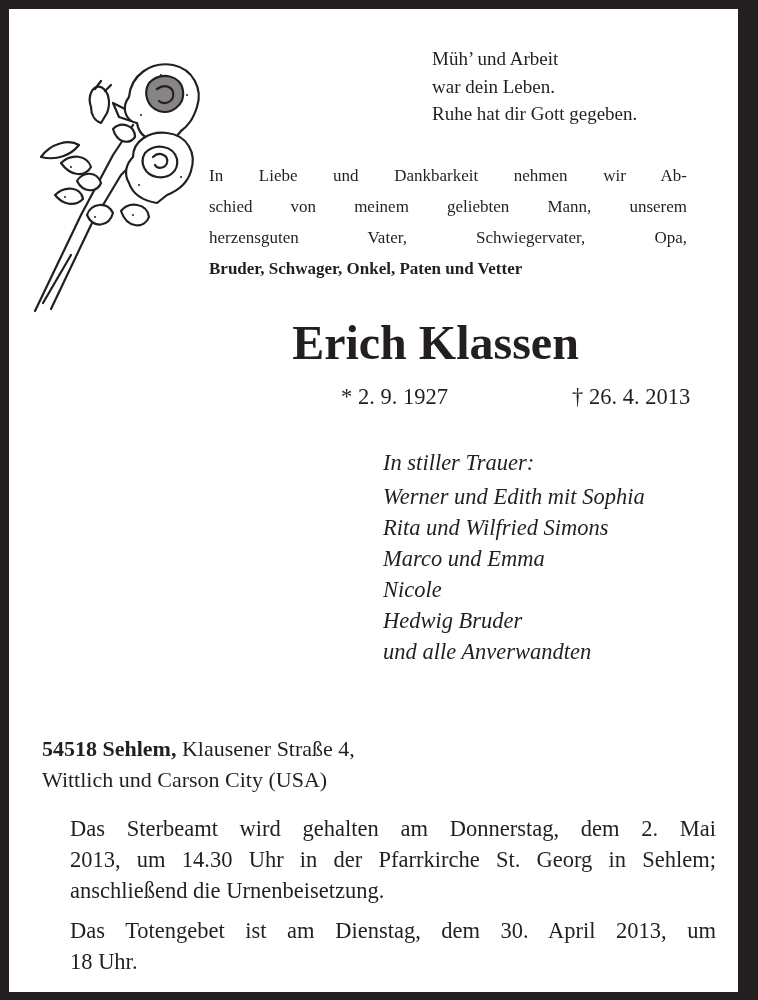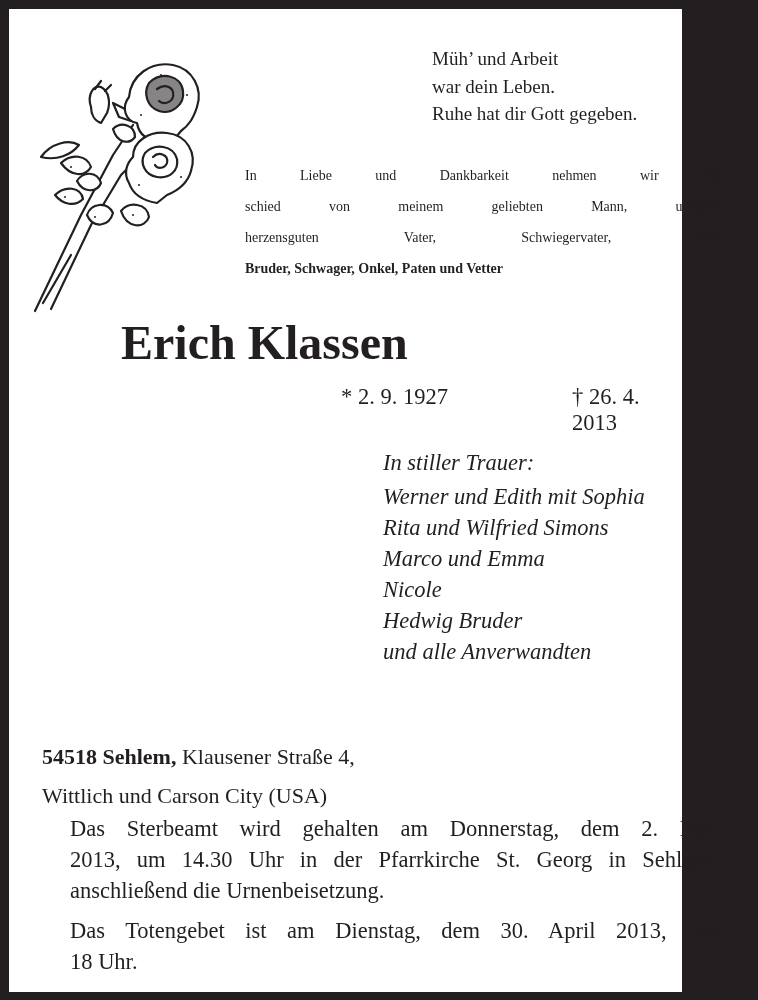--- a/index.html
+++ b/index.html
@@ -1,33 +1,33 @@
 <!DOCTYPE html>
 <html><head>
 <meta charset="utf-8">
 <style>
   html, body { margin:0; padding:0; }
   body { width:758px; height:1000px; background:#231f20; position:relative; overflow:hidden; }
-  .card { position:absolute; left:9px; top:9px; width:673px; height:983px; background:#fff; color:#231f20;
+  .card { position:absolute; left:9px; top:9px; width:729px; height:983px; background:#fff; color:#231f20;
           font-family:"Liberation Serif","DejaVu Serif",serif; }
   .abs { position:absolute; }
   .motto { left:423px; top:36px; font-size:19px; line-height:27.5px; }
   .motto div { white-space:nowrap; }
-  .intro { left:200px; top:151px; width:478px; font-size:14px; line-height:31px; text-align:justify;margin-left:36px; }
+  .intro { left:200px; top:151px; width:478px; font-size:17px; line-height:31px; text-align:justify; }
   .intro .ln { display:block; text-align:justify; text-align-last:justify; white-space:nowrap; }
   .intro .ln.last { text-align-last:left;font-weight:bold; }
-  .name { left:0; width:741px; top:306px; text-align:left; font-size:48px; font-weight:bold; padding-left:112px; box-sizing:border-box; }
+  .name { left:0; width:741px; top:306px; text-align:center; font-size:48px; font-weight:bold; padding-left:112px; box-sizing:border-box; }
   .dates { top:375px; font-size:22.5px;margin-left:32px; }
   .born { left:300px; }
   .died { left:531px; }
   .mourn { left:374px; top:438px; font-size:22.5px; line-height:31px; }
   .mourn .head { margin-bottom:3px; }
   .mourn div { white-space:nowrap;font-style:italic; }
   .addr { left:33px; top:724px; font-size:22px; line-height:31px; }
-  .addr div { white-space:nowrap;margin-top:8px; }
+  .addr div { white-space:nowrap; }
   .para { left:33px; width:674px; font-size:22.5px; line-height:31px; }
   .para .ln { display:block; white-space:nowrap; text-align:justify; text-align-last:justify;margin-left:28px; }
   .para .ln.last { text-align-last:left; }
   .p1 { top:804px; }
   .p2 { top:906px; }
   .rose { left:12px; top:36px; width:190px; height:278px; }
 </style>
 </head>
 <body>
 

